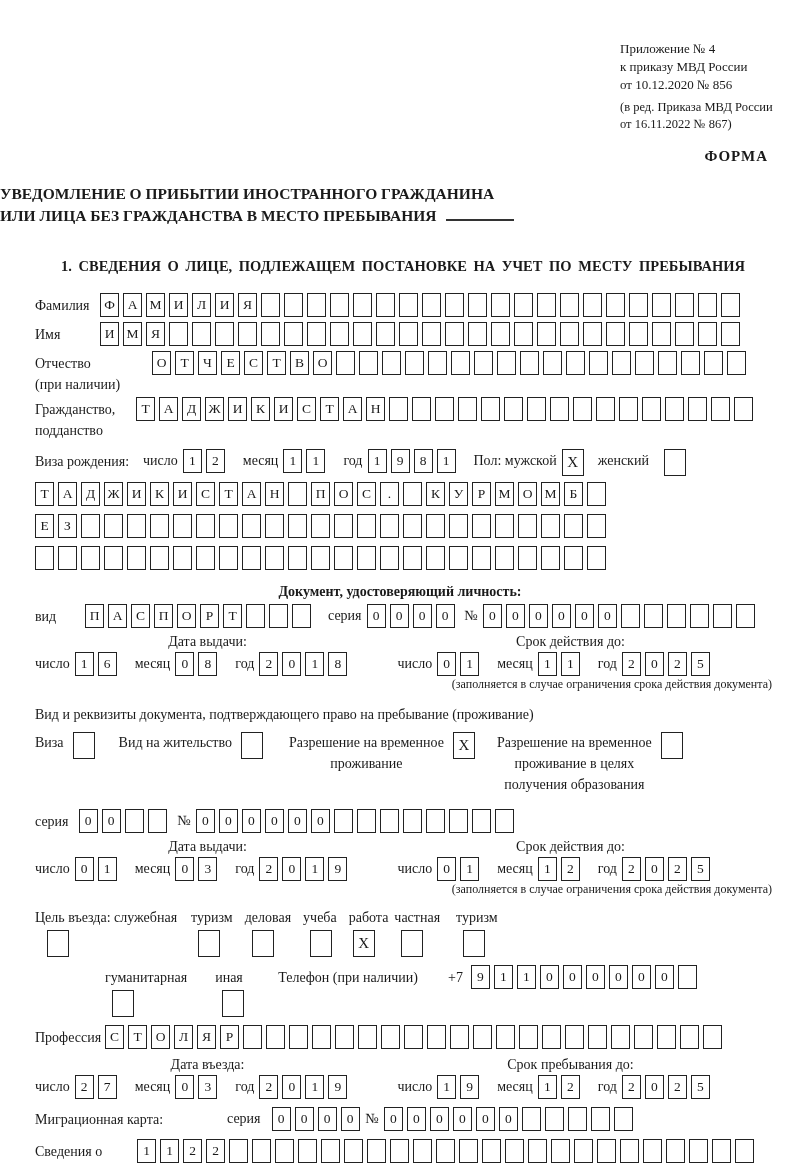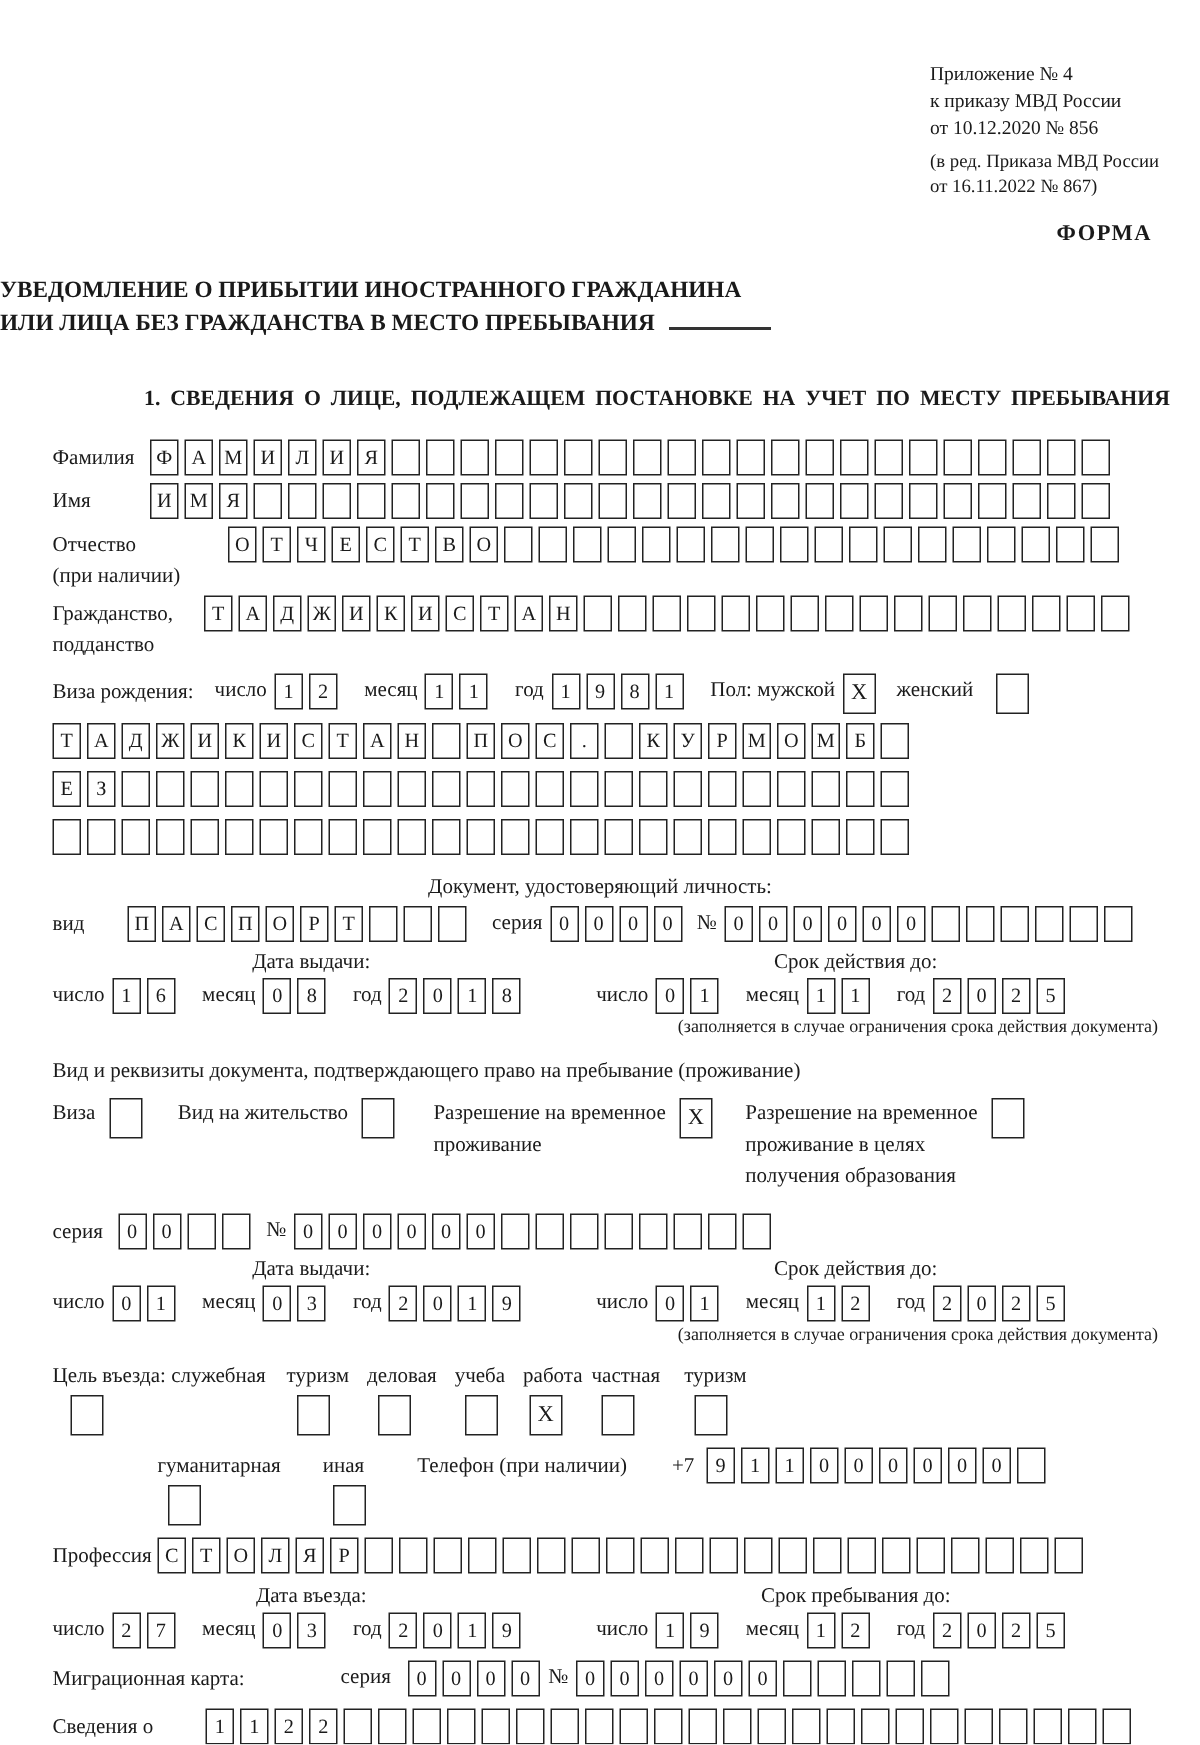--- a/index.html
+++ b/index.html
@@ -5,45 +5,45 @@
   html,body{margin:0;padding:0;background:#fff;}
   .page{
     position:relative;width:800px;height:1163px;background:#fff;overflow:hidden;
     font-family:"Liberation Serif",serif;color:#1a1a1a;box-sizing:border-box;
   }
   .annex{position:absolute;left:620px;top:40px;font-size:13px;line-height:1.4;}
   .annex .small{font-size:12.5px;margin-top:4px;}
   .form-label{position:absolute;right:32px;top:148px;font-weight:bold;font-size:15px;letter-spacing:1px;}
   .title{margin:0;padding-top:183px;font-weight:bold;font-size:15.5px;line-height:1.45;}
   .tunder{display:inline-block;width:68px;border-bottom:2px solid #333;margin-left:10px;vertical-align:baseline;}
-  .section1{margin:30px 0 0 96px;font-weight:bold;font-size:14.5px;word-spacing:3px;}
+  .section1{margin:30px 0 0 61px;font-weight:bold;font-size:14.5px;word-spacing:3px;}
 
   .row{display:flex;align-items:flex-start;margin-left:35px;}
   .lbl{flex:none;font-size:14px;line-height:21px;padding-top:2px;}
   .cells{display:flex;flex-wrap:nowrap;}
   .cell{flex:none;display:inline-block;width:17px;height:22px;border:1.6px solid #222;
         margin-right:4px;text-align:center;font-size:13.5px;line-height:22px;
         font-family:"Liberation Serif",serif;background:#fff;}
   .chk .cell{width:20px;height:25px;line-height:25px;font-size:15px;margin-right:0;}
 
-  .doc-header{margin-top:6px;text-align:center;font-weight:normal;font-size:14px;}
+  .doc-header{margin-top:6px;text-align:center;font-weight:bold;font-size:14px;}
 
   .inline-lbl{font-size:14px;line-height:22px;padding-top:2px;flex:none;}
   .dates-lbls{display:flex;margin-left:35px;font-size:14px;}
   .dl1{width:345px;text-align:center;}
   .dl2{width:345px;text-align:center;margin-left:18px;}
   .dg{display:flex;align-items:flex-start;}
   .dlbl{font-size:14px;line-height:24px;flex:none;margin:0 5px 0 14px;}
   .dlbl.first{margin-left:0;}
   .limit-note{font-size:12px;text-align:right;margin:1px 28px 0 0;}
 
   .intro{margin:12px 0 0 35px;font-size:14px;line-height:1.55;}
   .opts{display:flex;align-items:flex-start;margin:6px 0 0 35px;}
   .opt{display:flex;align-items:flex-start;}
-  .opt .txt{font-size:14px;line-height:21px;}
+  .opt .txt{font-size:14px;line-height:21px;text-align:center;}
   .opt .chk{margin-left:9px;margin-top:0;}
 
   .purpose-row{display:flex;align-items:flex-start;margin-left:35px;font-size:14px;}
   .pp{display:flex;align-items:flex-start;flex-direction:column;}
   .pp .plabel{line-height:25px;flex:none;}
   .pp .chk{margin-left:7px;}
 
   .legal{display:flex;margin-left:35px;}
   .legal .lbl{width:102px;line-height:21.5px;}
   .legal .cellcol .cells{margin-bottom:9px;}

